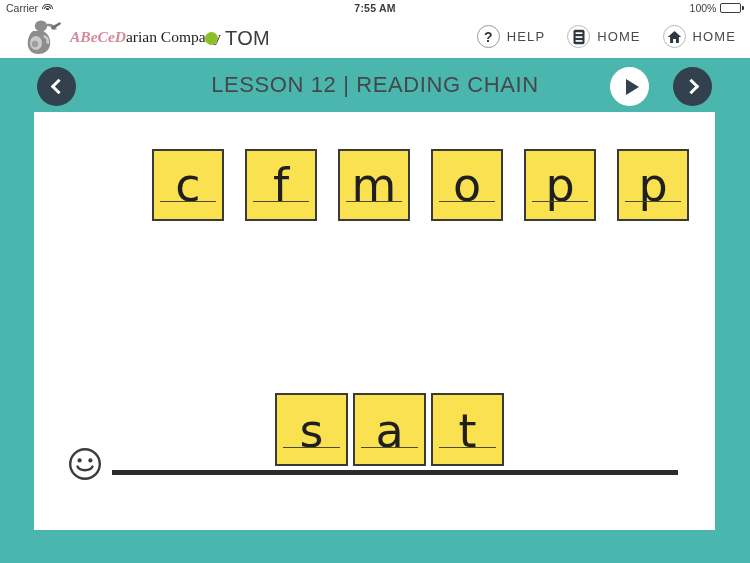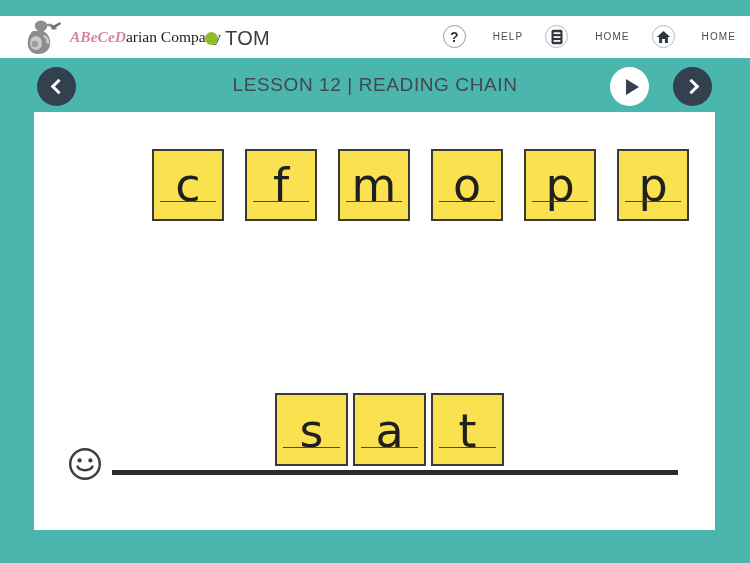--- a/index.html
+++ b/index.html
@@ -45,37 +45,37 @@
     font-size: 15.5px; color: #1d1d1d; white-space: nowrap;
   }
   .brand-text .acc { color: #d4889a; font-style: italic; font-weight: bold; }
 
   .user { position: absolute; left: 205px; top: 11px; display: flex; align-items: center; gap: 7px; }
   .user-dot { width: 13px; height: 13px; border-radius: 50%; background: #8cbf26; }
   .user-name { font-size: 20px; color: #3d3d3d; letter-spacing: .3px; }
 
   .navactions { position: absolute; right: 14px; top: 9px; display: flex; align-items: center; gap: 22px; }
   .navitem { display: flex; align-items: center; gap: 7px; }
-  .navitem-label { font-size: 10px; color: #4a4a4a; letter-spacing: 1.1px; margin-left: 20px; }
+  .navitem-label { font-size: 13px; color: #4a4a4a; letter-spacing: 1.1px; }
   .ico-circle {
     width: 23px; height: 23px; border-radius: 50%;
     border: 1.6px solid #9a9a9a;
     display: flex; align-items: center; justify-content: center;
   }
   .ico-circle.solidbg { border-color: #b9b9b9; }
   .qmark { font-size: 14px; font-weight: bold; color: #2f3640; line-height: 1; }
 
   
   .teal { position: absolute; top: 58px; left: 0; width: 750px; height: 505px; background: #4bb6ae; }
 
   .lessonbar { position: absolute; top: 58px; left: 0; width: 750px; height: 54px; }
   .lesson-title {
     position: absolute; left: 0; top: 0; width: 750px; height: 54px;
     display: flex; align-items: center; justify-content: center;
-    font-size: 19px; color: #43484c; letter-spacing: .6px;
+    font-size: 22px; color: #43484c; letter-spacing: .6px;
   }
   .circbtn {
     position: absolute; border-radius: 50%;
     display: flex; align-items: center; justify-content: center;
     cursor: pointer;
   }
   .circbtn.dark { background: #33404d; }
   .circbtn.light { background: #ffffff; }
   .btn-prev { left: 37px; top: 67px; width: 39px; height: 39px; }
   .btn-next { left: 673px; top: 67px; width: 39px; height: 39px; }
@@ -123,20 +123,38 @@
   .writeline { position: absolute; left: 78px; top: 358px; width: 566px; height: 5px; background: #2b2b2b; }
   .smiley { position: absolute; left: 34px; top: 335px; width: 34px; height: 34px; }
 
   .sr { position: absolute; width: 1px; height: 1px; overflow: hidden; clip: rect(0 0 0 0); }
 </style>
 </head>
 <body>
 
 <div id="app">
 
+  <div class="statusbar">
+    <div class="sb-left">
+      <span>Carrier</span>
+      <span class="wifi-icon">
+          <i></i>
+          <i></i>
+          <i></i>
+        </span>
+    </div>
+    <div class="sb-center">7:55 AM</div>
+    <div class="sb-right">
+      <span>100%</span>
+      <span class="batt">
+        <span class="batt-body"><span class="batt-fill"></span></span>
+          <span class="batt-cap"></span>
+      </span>
+    </div>
+  </div>
 
   <div class="appheader">
 
     <div class="brand">
       <svg class="brand-mark" viewBox="0 0 40 38">
         <g fill="#8d8d8d">
           <ellipse cx="17" cy="8" rx="6.2" ry="5.6"></ellipse>
           <path d="M9 13 C5 16 3 22 4 28 C5 33 9 36 14 36 C20 36 25 33 26 27 C27 21 24 15 19 13 Z"></path>
           <path d="M23 6 C27 5 31 7 33 11 L30 12 C28 9 26 8 23 8 Z"></path>
         </g>

